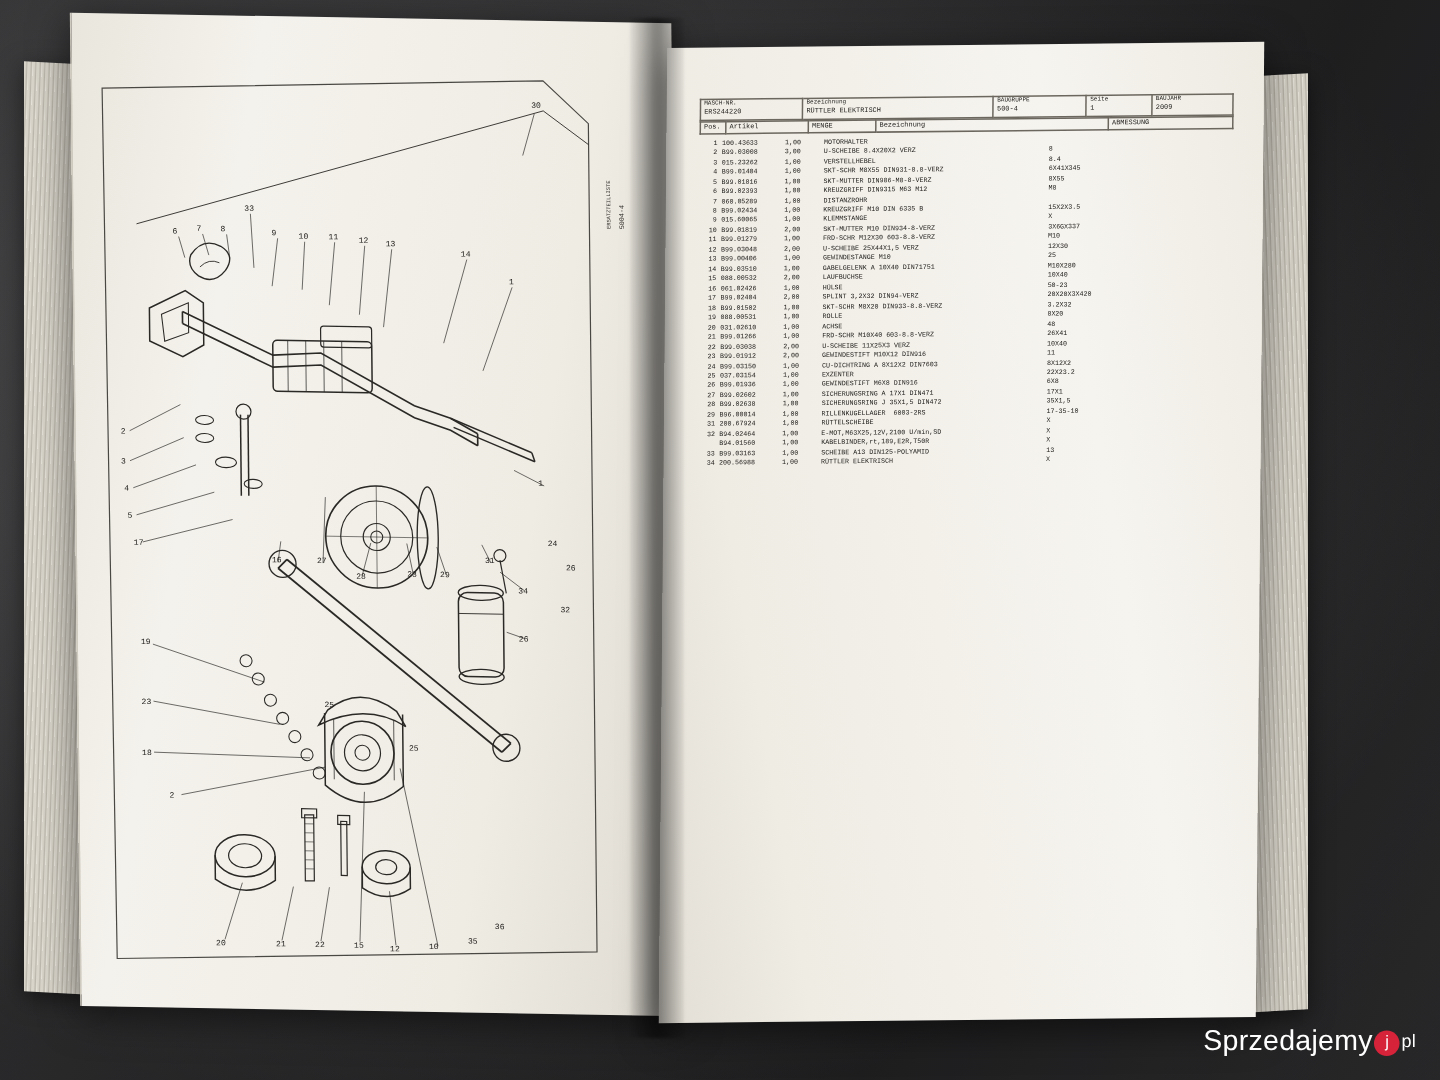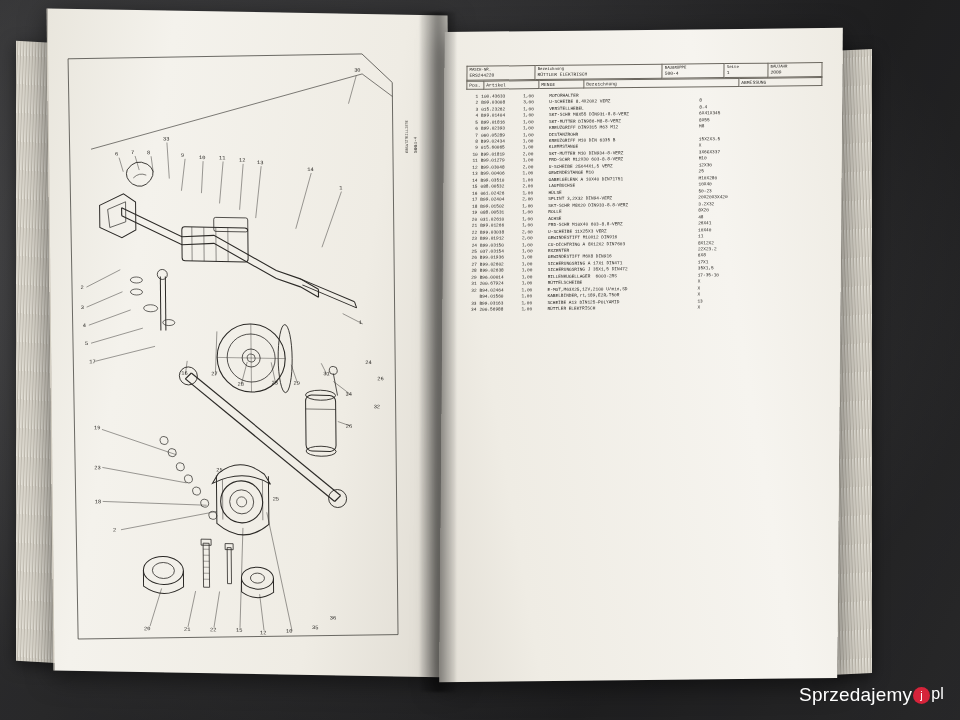--- a/index.html
+++ b/index.html
@@ -93,21 +93,21 @@
   #wm{
     position:absolute;right:16px;bottom:14px;
     font-family:"Liberation Sans",sans-serif;font-size:19px;color:#fff;
     letter-spacing:.2px;
   }
   #wm .dot{
     display:inline-block;background:#d6233a;color:#fff;border-radius:50%;
     width:17px;height:17px;line-height:17px;text-align:center;font-size:11px;
     margin:0 1px;vertical-align:2px;
   }
-  #wm .tld{font-size:16px;vertical-align:2px;}
+  #wm .tld{font-size:12px;vertical-align:2px;}
 </style>
 </head>
 <body>
 
 <div id="scene">
 
   <div id="book">
 
     <div class="edge-left"></div>
     <div class="edge-right"></div>

